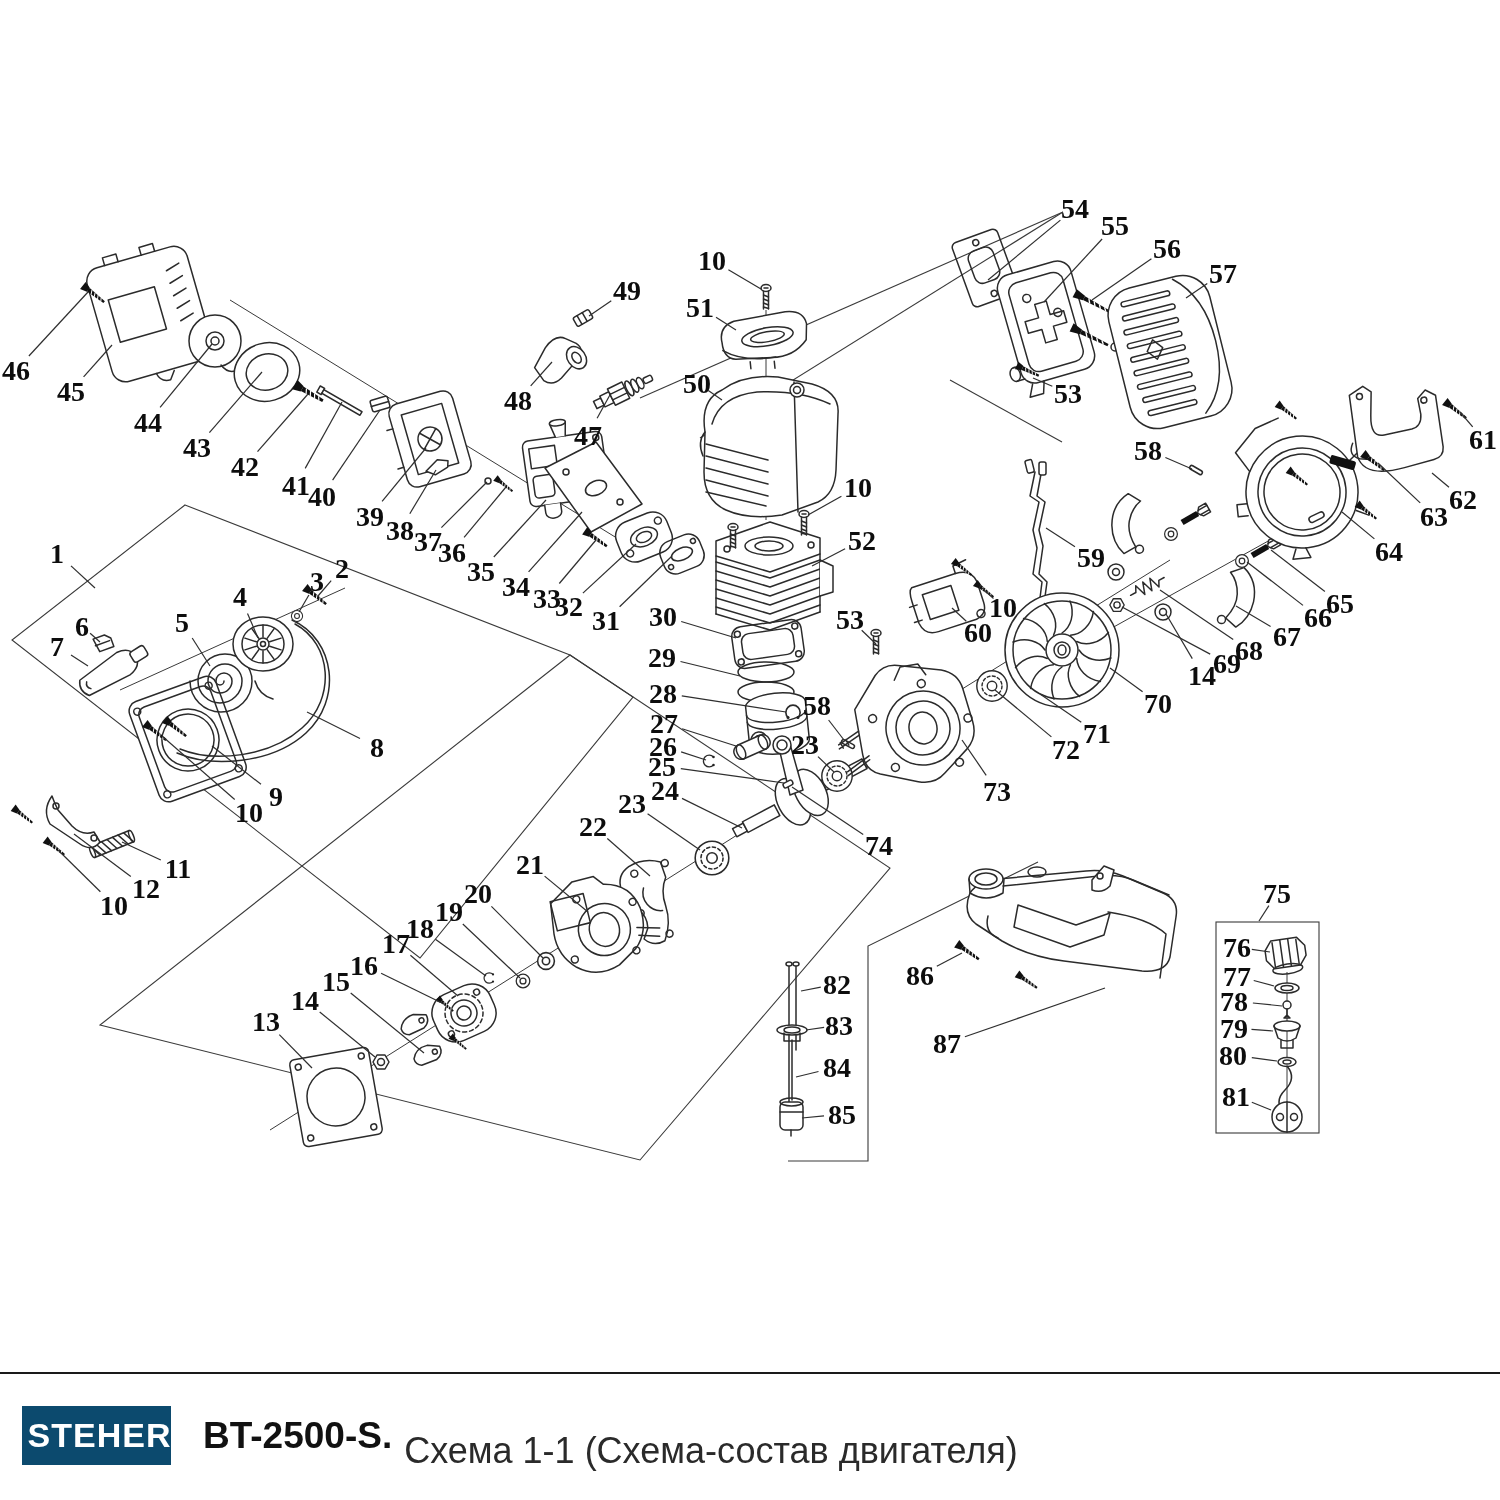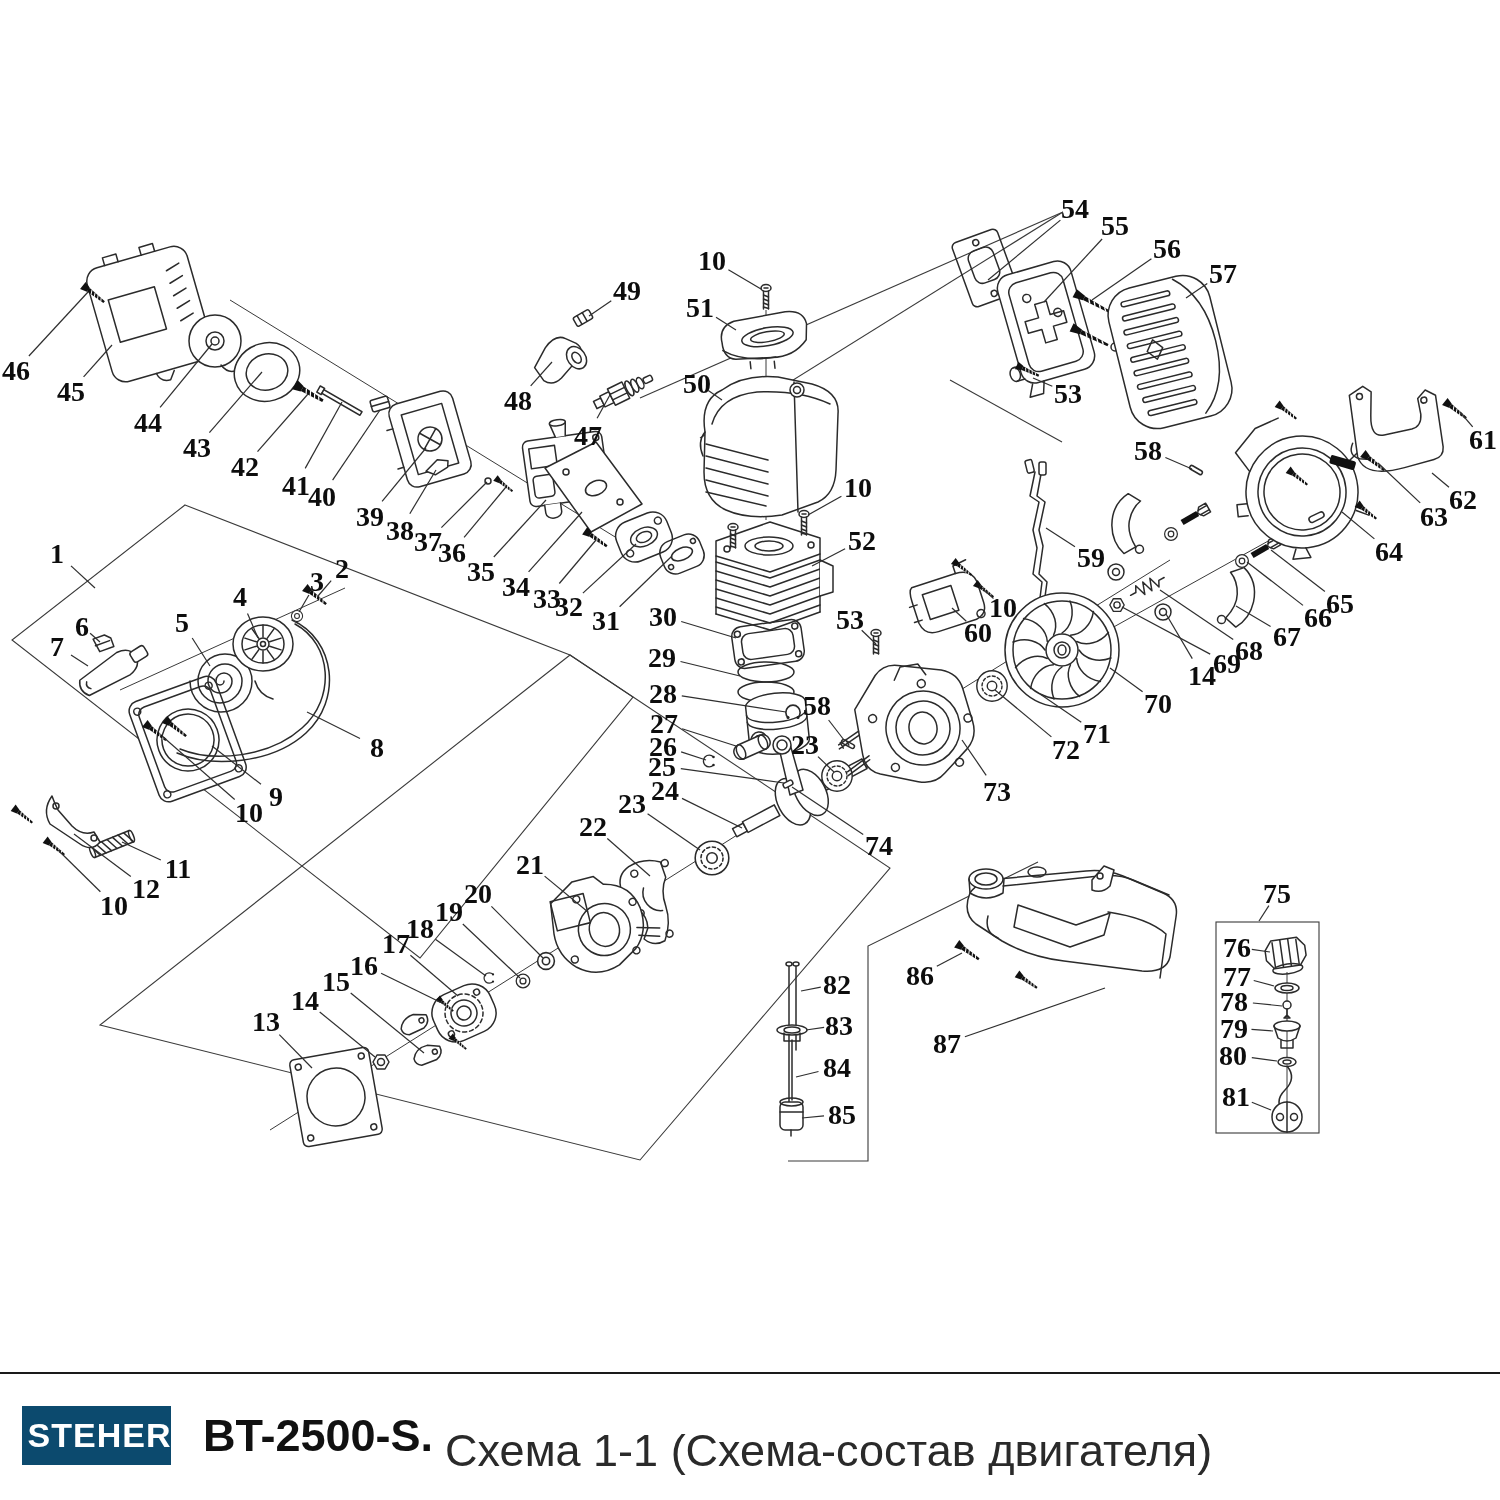--- a/index.html
+++ b/index.html
@@ -16,22 +16,22 @@
          text-anchor:middle; dominant-baseline:central; }
   
   .footer-rule { position:absolute; left:0; top:1372px; width:1500px; height:0;
                  border-top:2px solid #1a1a1a; }
   .logo { position:absolute; left:22px; top:1406px; width:149px; height:59px; background:#0c4a6e;
           display:flex; align-items:center; justify-content:center; gap:6px; }
   .logo-text { color:#ffffff; font-weight:bold; font-size:34px; letter-spacing:1px;
                font-family:"Liberation Sans", sans-serif; }
   .title-line { position:absolute; left:203px; top:1406px; height:59px; display:flex;
                 align-items:center; white-space:nowrap; color:#111; }
-  .model { font-size:45px; font-weight:bold; color:#111; }
-  .subtitle { font-size:45px; font-weight:300; color:#2a2a2a; margin-left:12px;margin-top:30px; }
+  .model { font-size:37px; font-weight:bold; color:#111; }
+  .subtitle { font-size:36px; font-weight:300; color:#2a2a2a; margin-left:12px;margin-top:30px; }
 </style>
 </head>
 <body>
 
 <div class="stage">
 
 <svg class="diagram" width="1500" height="1500" viewBox="0 0 1500 1500">
   <defs>
     <g id="boltA">
       <path d="M-4,-4.5 L3,-2.5 L3,2.5 L-4,4.5 Z" fill="#111" stroke="none"></path>

